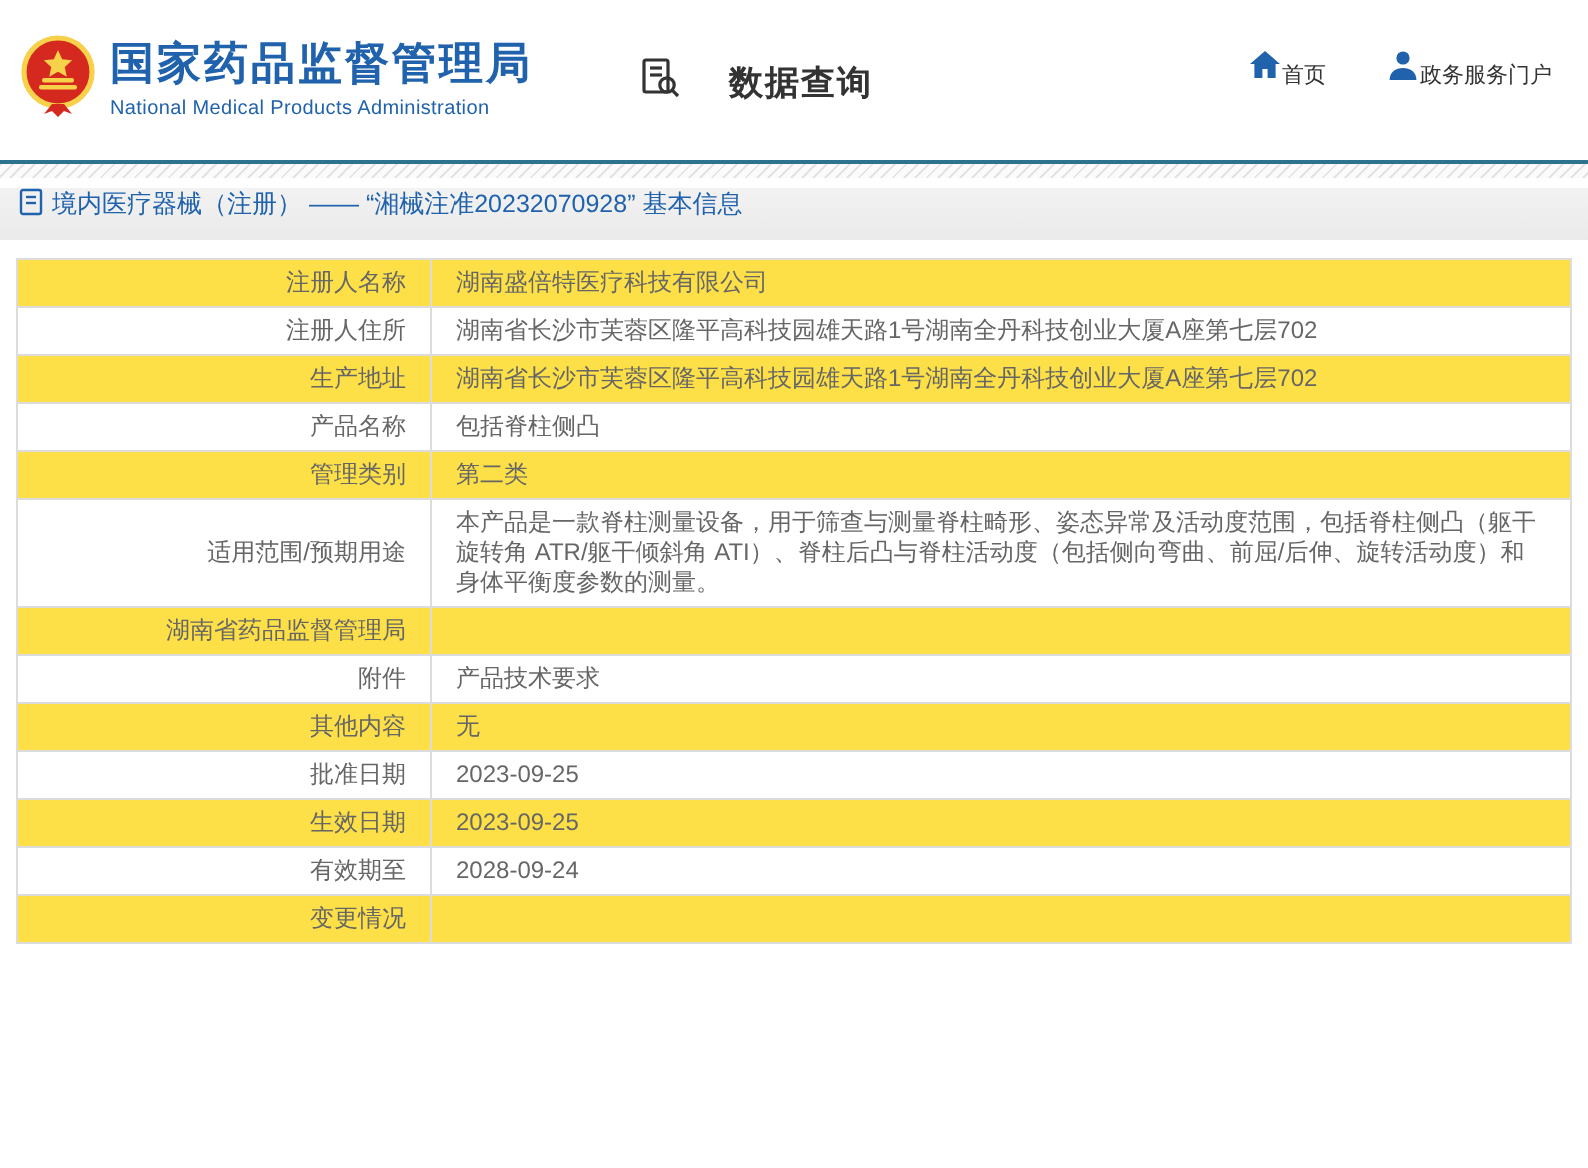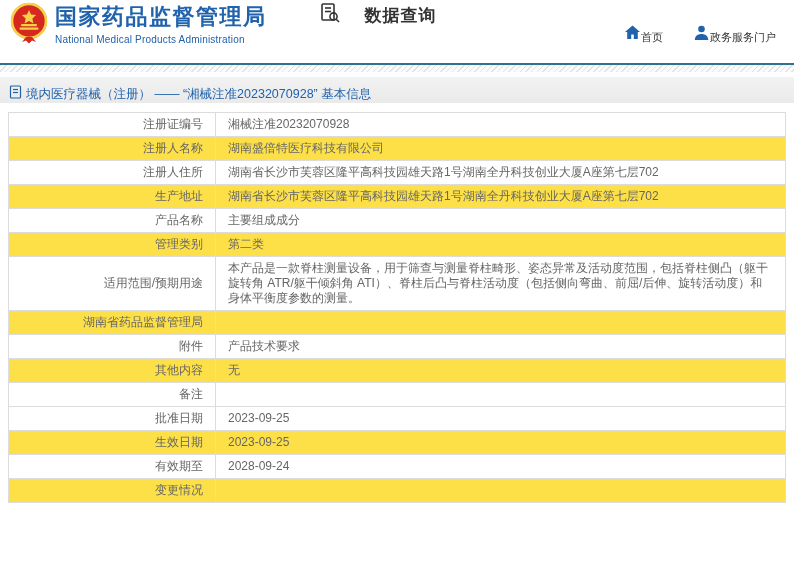--- a/index.html
+++ b/index.html
@@ -6,23 +6,23 @@
   html, body { margin: 0; padding: 0; }
   body {
     width: 794px; height: 584px;
     background: #ffffff;
     font-family: "Liberation Sans", "DejaVu Sans", sans-serif;
     overflow: hidden;
   }
 
   
   .header {
-    height: 63px;
-    display: flex;
-    align-items: flex-start;
+    height: 80px;
+    display: flex;
+    align-items: center;
     padding: 0 10px;
     position: relative;
     background: #ffffff;
   }
   .logo-link { display: flex; align-items: center; cursor: pointer; }
   .emblem { width: 38px; height: 44px; margin-top: 2px; }
   .agency-titles { margin-left: 7px; }
   .agency-cn {
     color: #2062ac;
     font-size: 22px;
@@ -83,21 +83,21 @@
       #fbfbfb 1px, #fbfbfb 4px
     );
   }
   .white-gap { height: 5px; background: #ffffff; }
 
   
   .breadcrumb {
     height: 26px;
     background: linear-gradient(#f2f2f2, #eaeaea);
     display: flex;
-    align-items: flex-end;
+    align-items: flex-start;
     padding: 0 9px;
   }
   .breadcrumb svg { width: 13px; height: 14px; flex: 0 0 auto; }
   .breadcrumb .crumb-text {
     color: #2062ac;
     font-size: 12.5px;
     margin-left: 4px;
     white-space: nowrap;
   }
 
@@ -192,63 +192,55 @@
       <line x1="4" y1="4.5" x2="9" y2="4.5"></line>
       <line x1="4" y1="7.5" x2="9" y2="7.5"></line>
     </svg>
   </span>
   <span class="crumb-text">境内医疗器械（注册） —— “湘械注准20232070928” 基本信息</span>
 </div>
 
 <div class="table-wrap">
   <table class="info-table">
     <tbody>
-        <tr>
-          <td class="label-cell">注册证编号</td>
-          <td class="value-cell">湘械注准20232070928</td>
-        </tr>
         <tr class="alt">
           <td class="label-cell">注册人名称</td>
           <td class="value-cell">湖南盛倍特医疗科技有限公司</td>
         </tr>
         <tr>
           <td class="label-cell">注册人住所</td>
           <td class="value-cell">湖南省长沙市芙蓉区隆平高科技园雄天路1号湖南全丹科技创业大厦A座第七层702</td>
         </tr>
         <tr class="alt">
           <td class="label-cell">生产地址</td>
           <td class="value-cell">湖南省长沙市芙蓉区隆平高科技园雄天路1号湖南全丹科技创业大厦A座第七层702</td>
         </tr>
         <tr>
           <td class="label-cell">产品名称</td>
-          <td class="value-cell">主要组成成分</td>
+          <td class="value-cell">包括脊柱侧凸</td>
         </tr>
         <tr class="alt">
           <td class="label-cell">管理类别</td>
           <td class="value-cell">第二类</td>
         </tr>
         <tr>
           <td class="label-cell">适用范围/预期用途</td>
           <td class="value-cell">本产品是一款脊柱测量设备，用于筛查与测量脊柱畸形、姿态异常及活动度范围，包括脊柱侧凸（躯干旋转角 ATR/躯干倾斜角 ATI）、脊柱后凸与脊柱活动度（包括侧向弯曲、前屈/后伸、旋转活动度）和身体平衡度参数的测量。</td>
         </tr>
         <tr class="alt">
           <td class="label-cell">湖南省药品监督管理局</td>
           <td class="value-cell"></td>
         </tr>
         <tr>
           <td class="label-cell">附件</td>
           <td class="value-cell">产品技术要求</td>
         </tr>
         <tr class="alt">
           <td class="label-cell">其他内容</td>
           <td class="value-cell">无</td>
-        </tr>
-        <tr>
-          <td class="label-cell">备注</td>
-          <td class="value-cell"></td>
         </tr>
         <tr>
           <td class="label-cell">批准日期</td>
           <td class="value-cell">2023-09-25</td>
         </tr>
         <tr class="alt">
           <td class="label-cell">生效日期</td>
           <td class="value-cell">2023-09-25</td>
         </tr>
         <tr>

